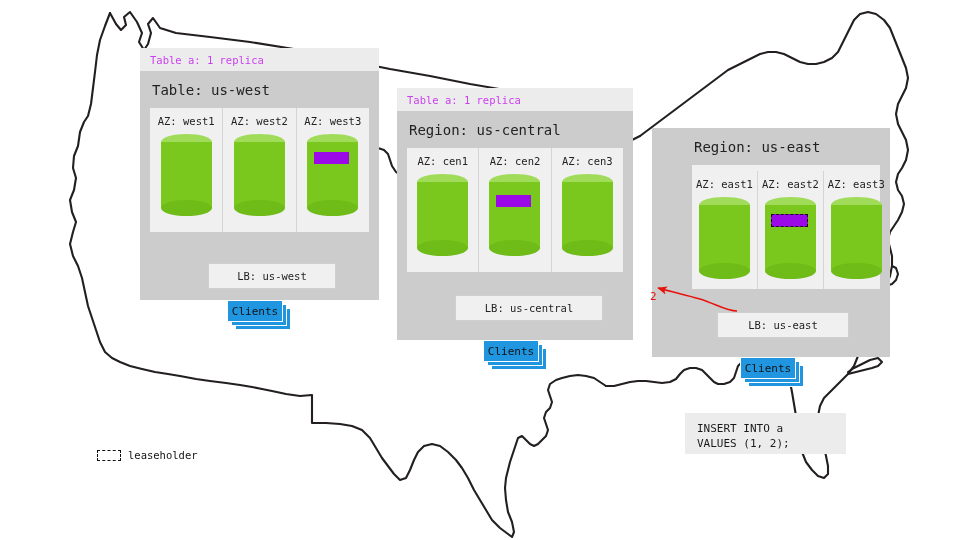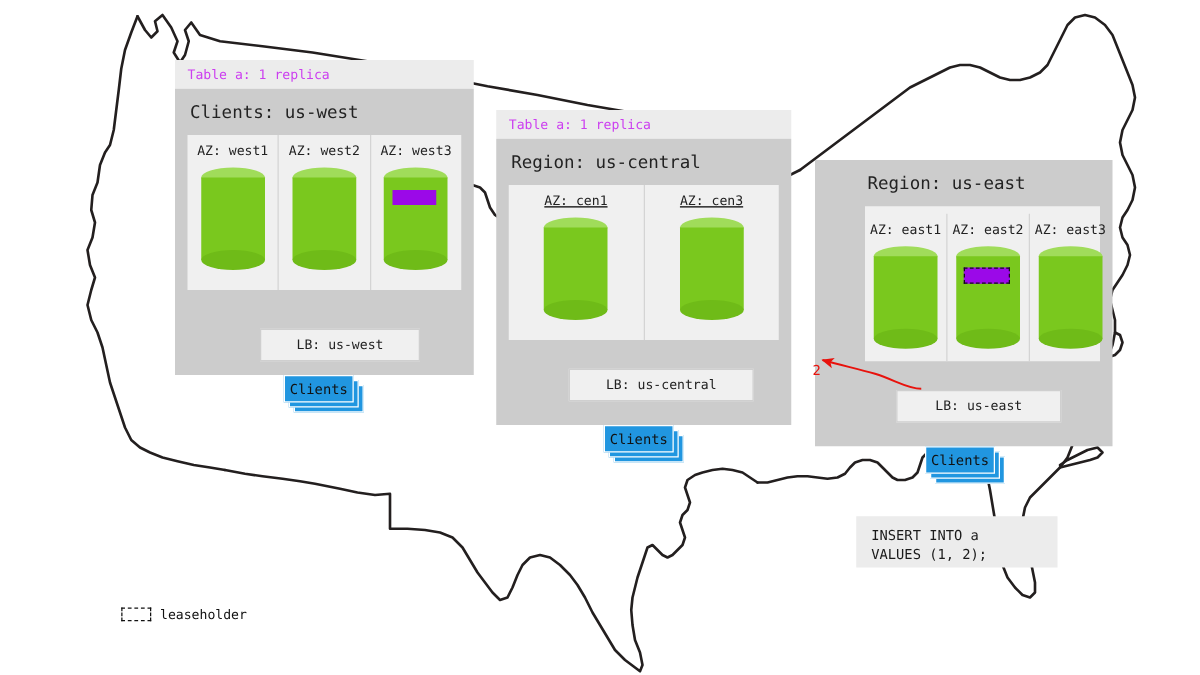--- a/index.html
+++ b/index.html
@@ -82,21 +82,21 @@
 
   
   .sql-box{
     position:absolute;background:#ececec;
     padding:8px 12px 10px 12px;box-sizing:border-box;
     font-size:11px;line-height:15px;color:#1a1a1a;white-space:pre;
     font-family:"DejaVu Sans Mono","Liberation Mono",monospace;
   }
 
   
-  .legend{position:absolute;display:flex;gap:7px;margin-top:37px;}
+  .legend{position:absolute;display:flex;align-items:center;gap:7px;}
   .legend-swatch{
     width:24px;height:11px;border:1.6px dashed #111;background:transparent;box-sizing:border-box;
   }
   .legend-label{
     font-size:10.5px;color:#111;white-space:nowrap;
     font-family:"DejaVu Sans Mono","Liberation Mono",monospace;
   }
 
   
   .anno{position:absolute;left:0;top:0;width:100%;height:100%;pointer-events:none;}
@@ -176,21 +176,21 @@
 
       <path d="M886,286 L892,284 L896,280 L898,274 L896,268 L892,266"></path>
     </g>
   </svg>
 
   <div class="panel" style="left:96px;top:48px;width:239px;">
     <div class="panel-head">
       <div class="panel-head-text">Table a: 1 replica</div>
     </div>
     <div class="panel-body" style="height:229px;">
-      <div class="region-title">Clients: us-west</div>
+      <div class="region-title">Table: us-west</div>
 
       <div class="az-row" style="height:124px;">
         <div class="az-cell">
           <div class="az-label">AZ: west1</div>
           <div class="cyl" style="width:51px;height:82px;">
             <div class="cyl-top" style="height:16px;"></div>
             <div class="cyl-body" style="top:8px;height:66px;"></div>
             <div class="cyl-bot" style="height:16px;"></div>
           </div>
         </div>
@@ -223,27 +223,36 @@
     </div>
   </div>
 
   <div class="panel" style="left:353px;top:88px;width:236px;">
     <div class="panel-head">
       <div class="panel-head-text">Table a: 1 replica</div>
     </div>
     <div class="panel-body" style="height:229px;">
       <div class="region-title">Region: us-central</div>
 
-      <div class="az-row" style="height:124px;text-decoration:underline;">
+      <div class="az-row" style="height:124px;">
         <div class="az-cell">
           <div class="az-label">AZ: cen1</div>
           <div class="cyl" style="width:51px;height:82px;">
             <div class="cyl-top" style="height:16px;"></div>
             <div class="cyl-body" style="top:8px;height:66px;"></div>
             <div class="cyl-bot" style="height:16px;"></div>
+          </div>
+        </div>
+        <div class="az-cell">
+          <div class="az-label">AZ: cen2</div>
+          <div class="cyl" style="width:51px;height:82px;">
+            <div class="cyl-top" style="height:16px;"></div>
+            <div class="cyl-body" style="top:8px;height:66px;"></div>
+            <div class="cyl-bot" style="height:16px;"></div>
+            <div class="replica" style="left:7px;top:21px;width:35px;height:12px;"></div>
           </div>
         </div>
         <div class="az-cell">
           <div class="az-label">AZ: cen3</div>
           <div class="cyl" style="width:51px;height:82px;">
             <div class="cyl-top" style="height:16px;"></div>
             <div class="cyl-body" style="top:8px;height:66px;"></div>
             <div class="cyl-bot" style="height:16px;"></div>
           </div>
         </div>

